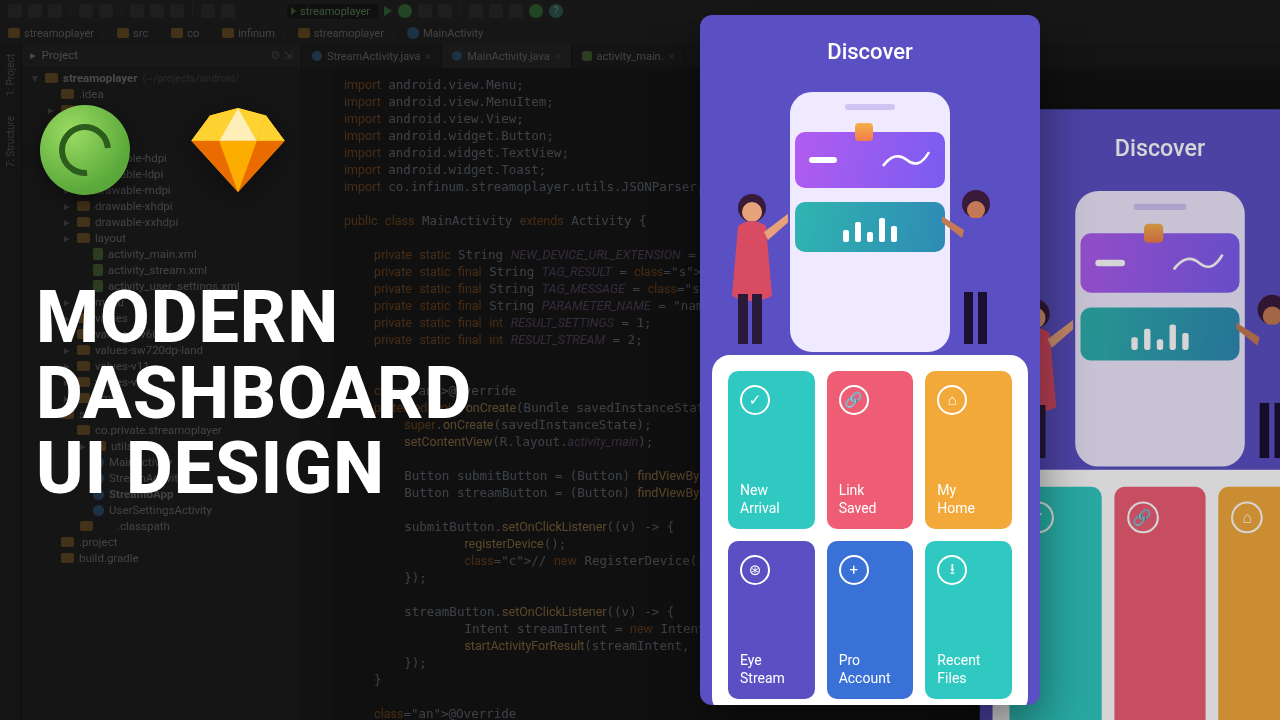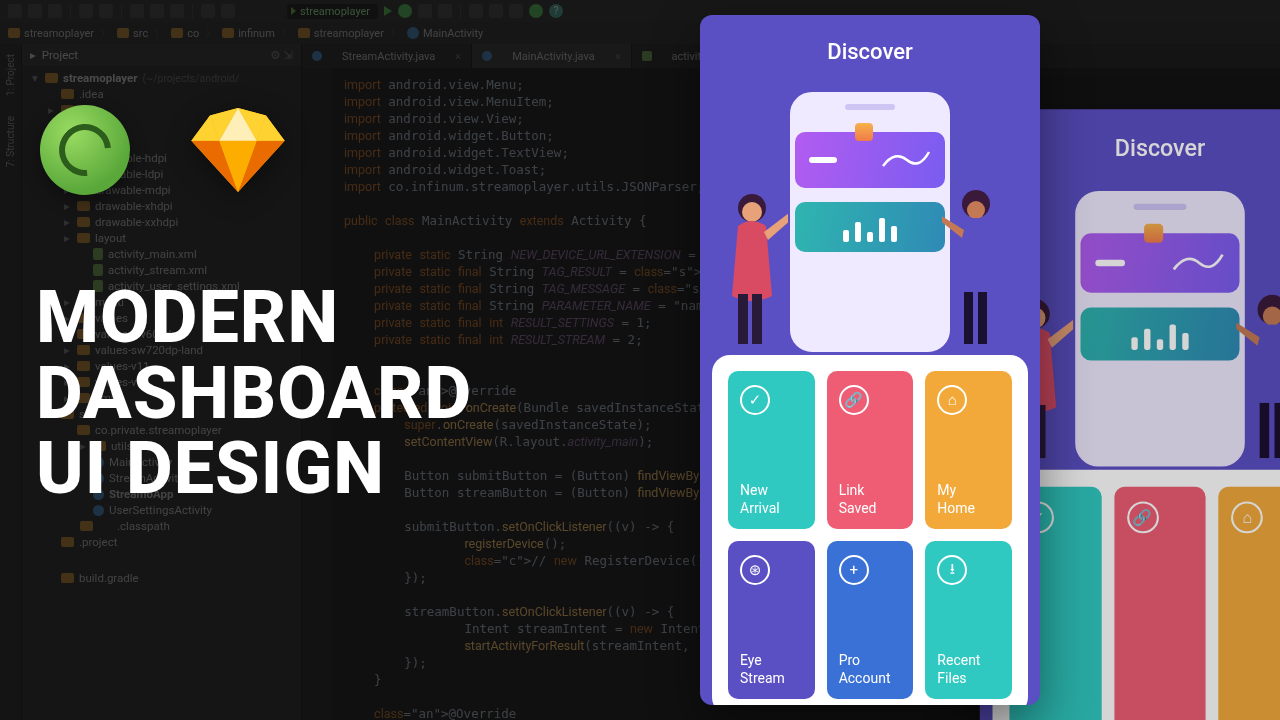--- a/index.html
+++ b/index.html
@@ -32,21 +32,21 @@
   .tree-row { display:flex; align-items:center; gap:5px; padding:1px 0 1px 8px; white-space:nowrap; }
   .tree-row .tw { color:#888; width:10px; text-align:center; }
   .fld { width:13px; height:10px; background:#c38a3a; border-radius:2px; flex-shrink:0; }
   .xml { width:10px; height:12px; background:#7a5; border-radius:2px; flex-shrink:0; }
   .cls { width:11px; height:11px; border-radius:50%; background:#4e8ecb; flex-shrink:0; }
   .root { color:#d0d0d0; }
   .root .path { color:#777; font-size:10.5px; }
 
   .editor { flex:1; background:#2f2f2f; position:relative; }
   .tabs { height:24px; display:flex; background:#3a3a3a; font-size:11px; }
-  .tab { display:flex; align-items:center; gap:20px; padding:0 10px; color:#bbb; border-right:1px solid #2a2a2a; }
+  .tab { display:flex; align-items:center; gap:5px; padding:0 10px; color:#bbb; border-right:1px solid #2a2a2a; }
   .tab.active { background:#474747; }
   .tab .dot { width:10px; height:10px; border-radius:50%; background:#4e8ecb; }
   .tab .dotx { width:10px; height:10px; background:#7a5; border-radius:2px; }
   .tab .close { color:#777; }
   .code { padding:8px 12px; font-family:Menlo,Consolas,monospace; font-size:12.5px; line-height:17px; color:#a9b7c6; white-space:pre; }
   .k { color:#cc7832; }
   .em { color:#9876aa; font-style:italic; }
   .fn { color:#ffc66d; }
   .gutter { position:absolute; left:0; top:24px; bottom:0; width:30px; background:#323232; }
 
@@ -316,21 +316,21 @@
           <div class="tree-row" style="padding-left: 24px; gap: 24px;">
             <span class="tw"></span>
             <span class="fld"></span>
             <span>.classpath</span>
           </div>
           <div class="tree-row" style="padding-left: 24px;">
             <span class="tw"></span>
             <span class="fld"></span>
             <span>.project</span>
           </div>
-          <div class="tree-row" style="padding-left: 24px; margin-top: 20px;">
+          <div class="tree-row" style="padding-left: 24px;">
             <span class="tw"></span>
             <span class="fld"></span>
             <span>build.gradle</span>
           </div>
         </div>
     </div>
     <div class="editor">
       <div class="tabs" id="etabs">
           <div class="tab">
             <span class="dot"></span>

